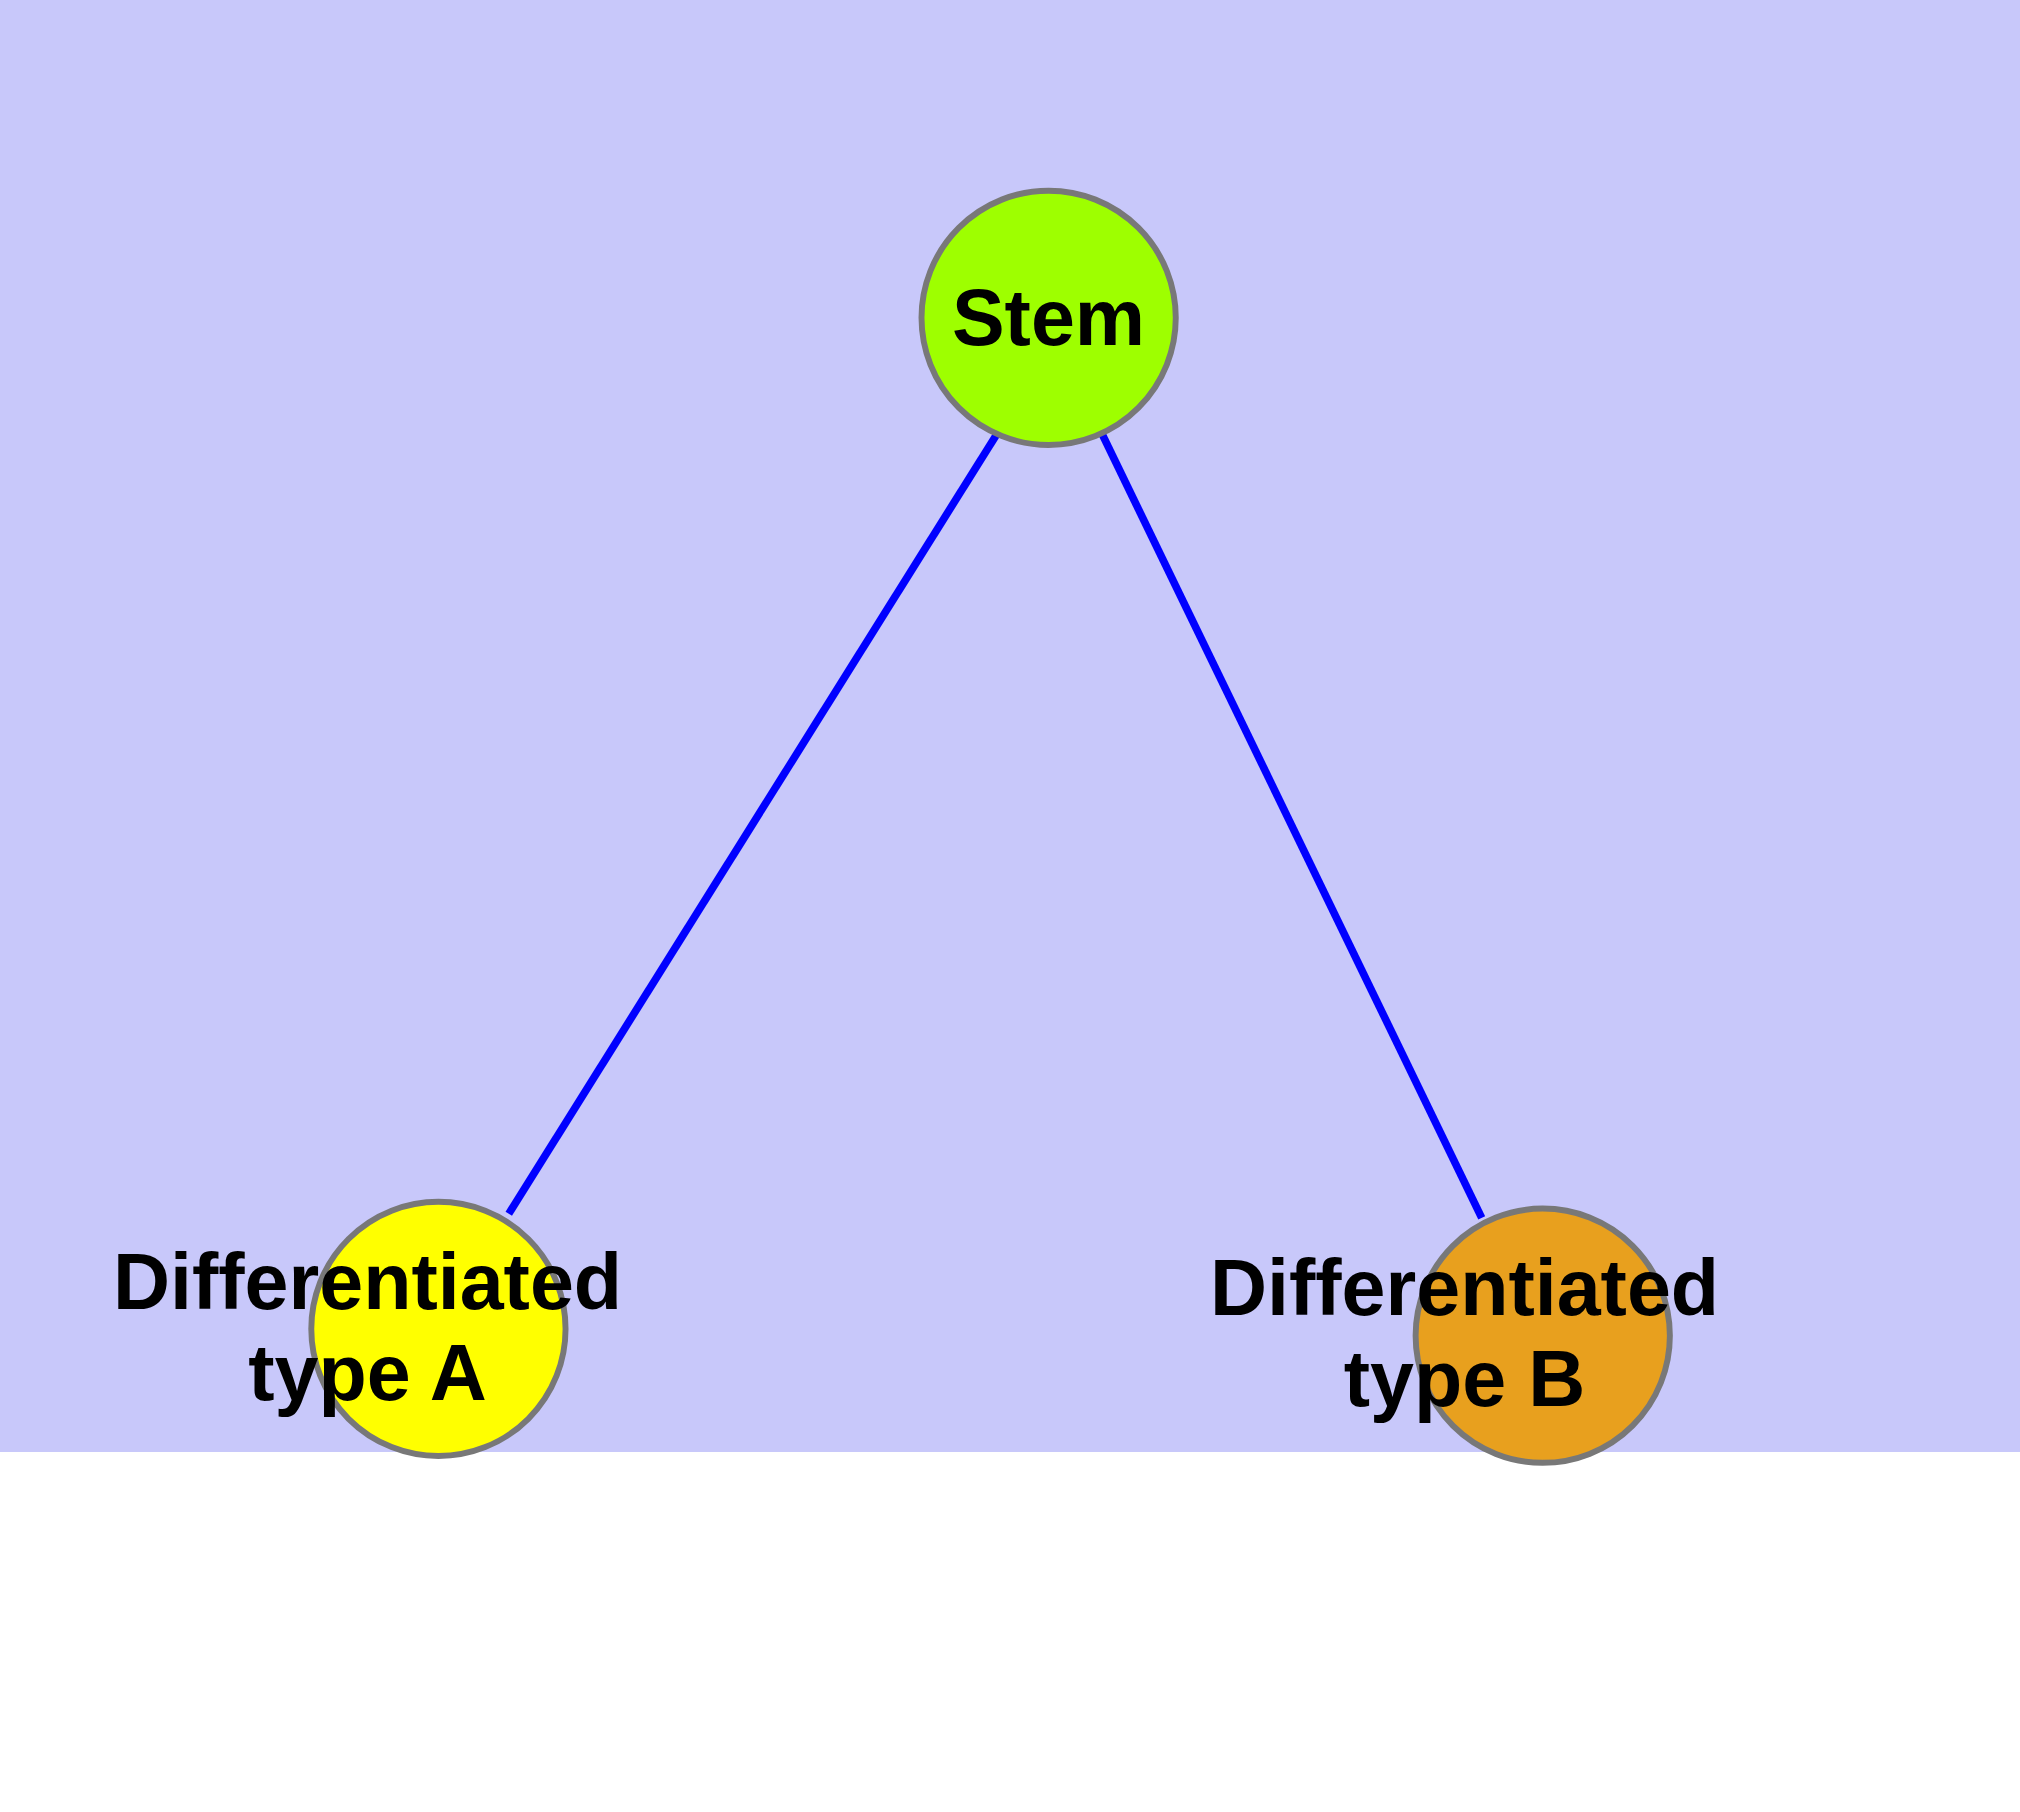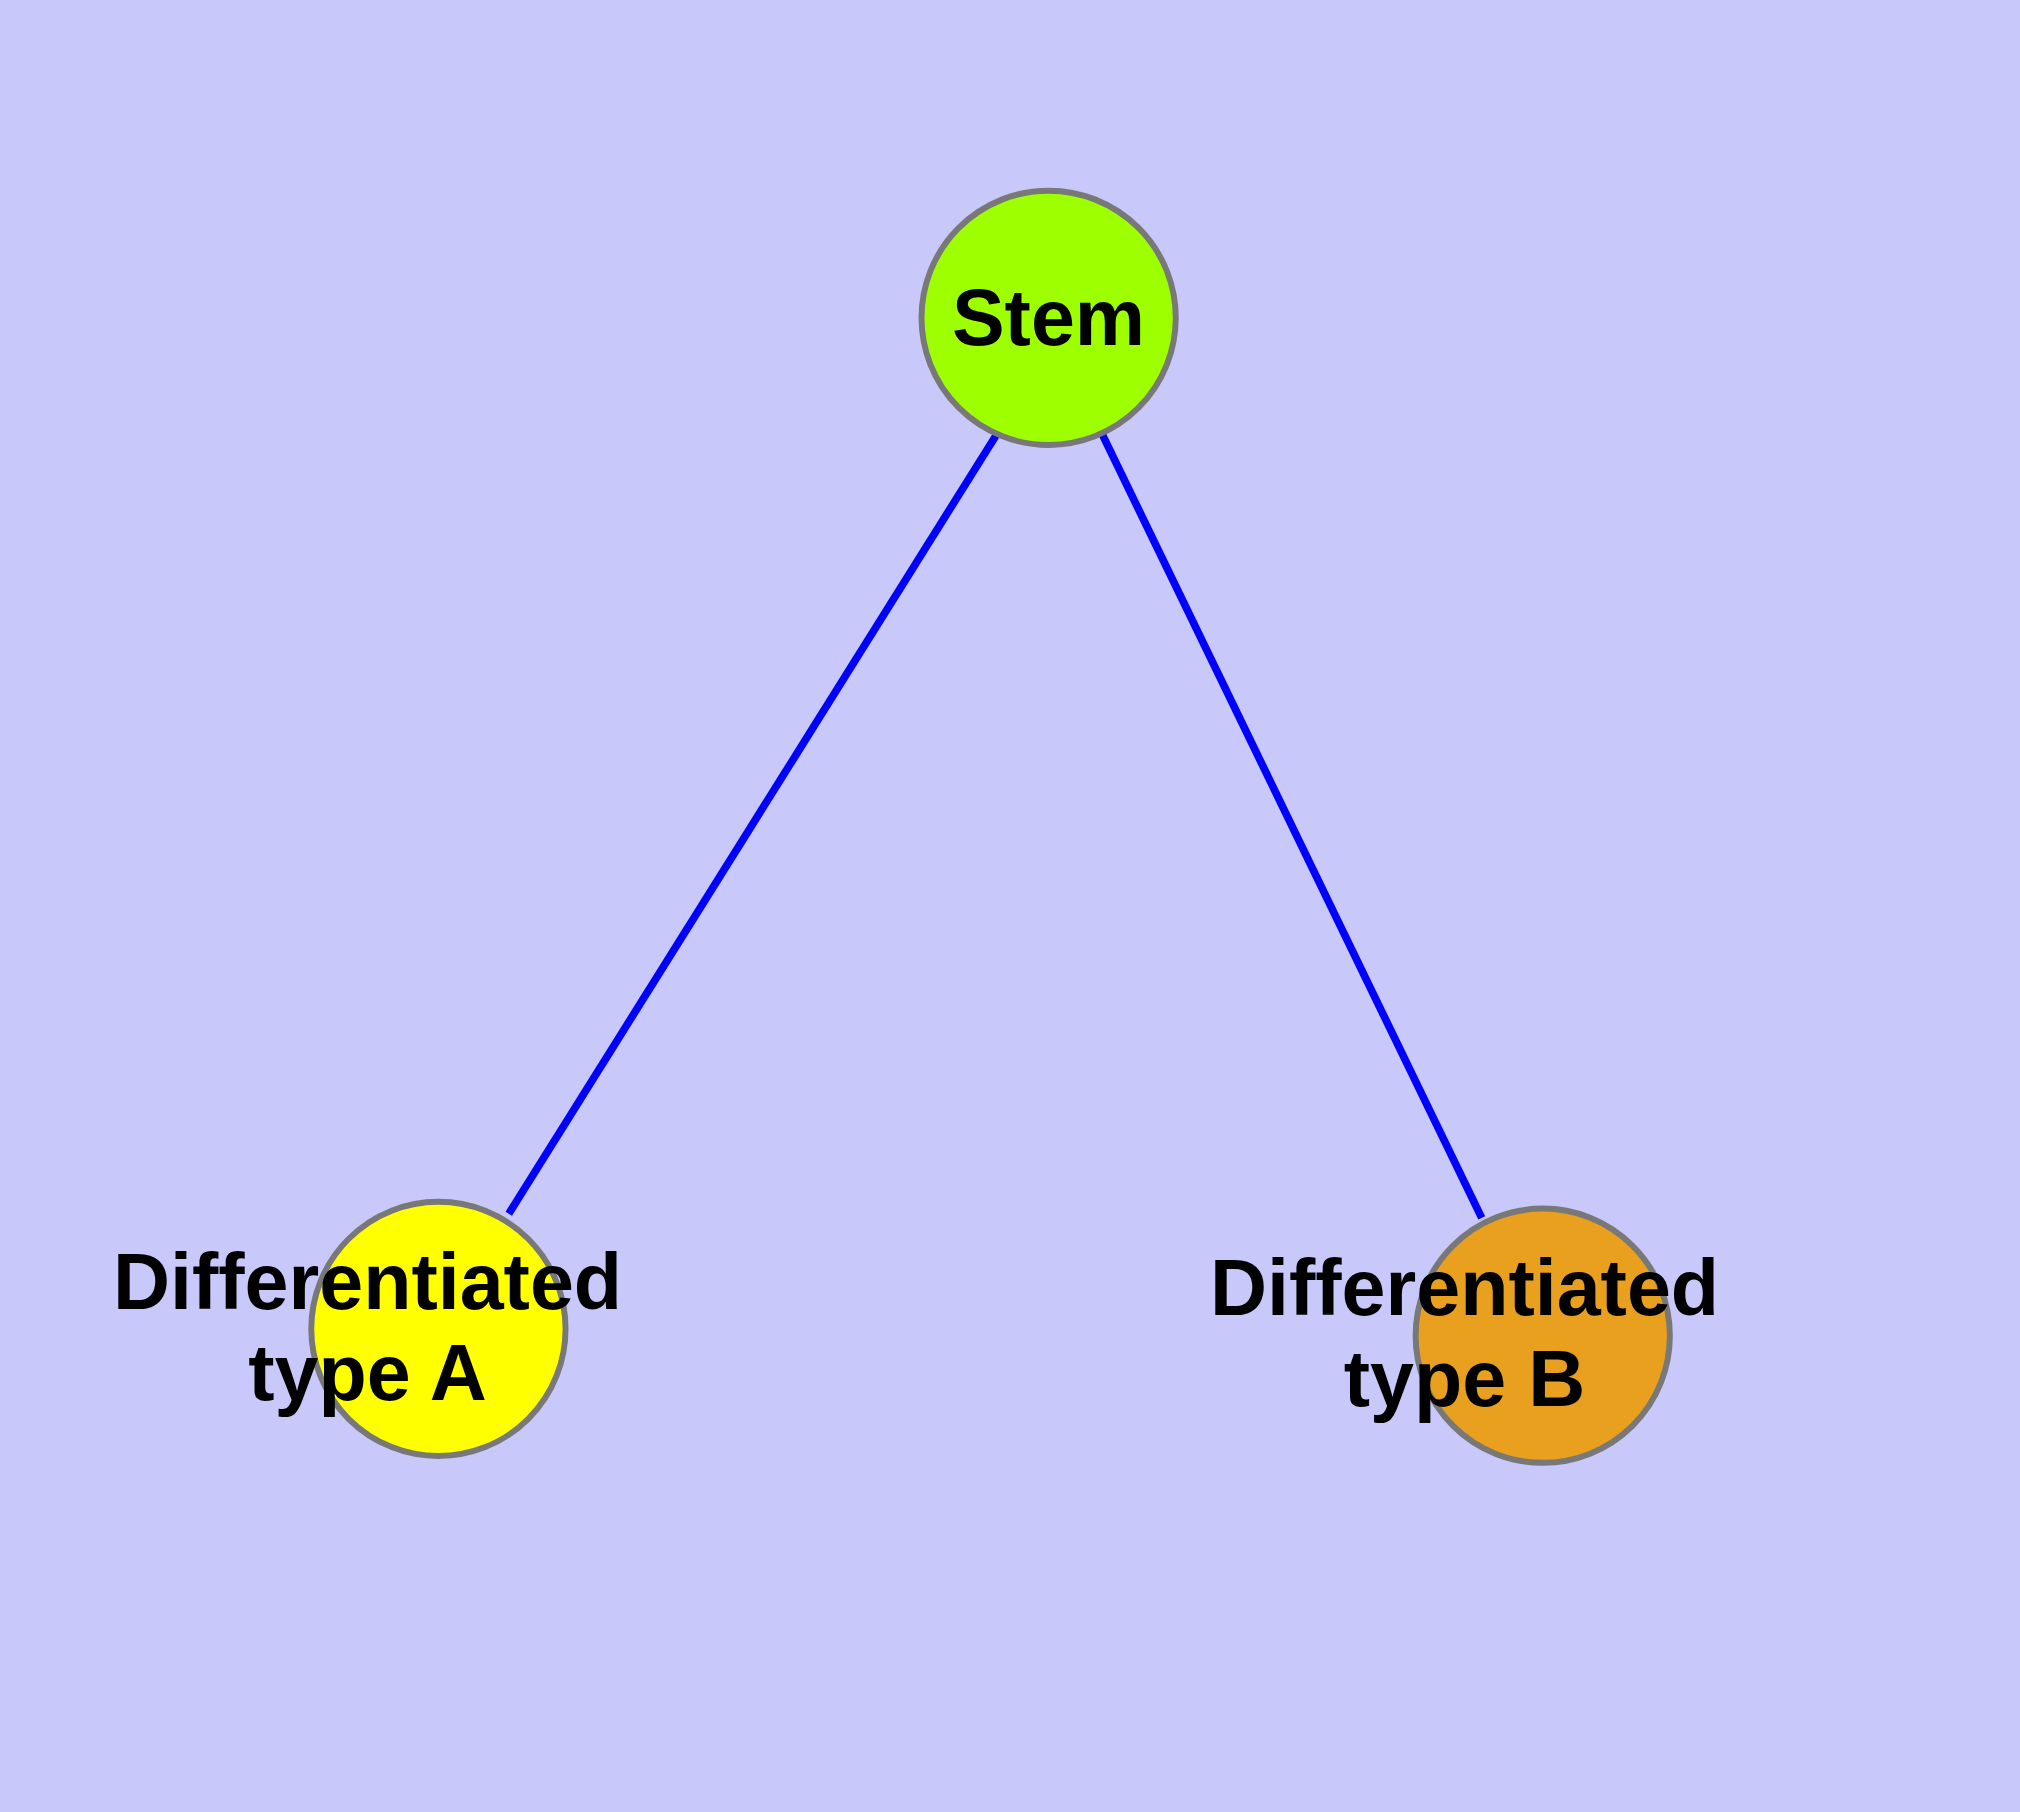--- a/index.html
+++ b/index.html
@@ -10,21 +10,21 @@
   }
   body {
     width: 2021px;
     height: 1812px;
     overflow: hidden;
     font-family: "Liberation Sans", sans-serif;
   }
   #graph-canvas {
     position: relative;
     width: 2021px;
-    height: 1812px;
+    height: 1452px;
     background: #c8c8fa;
   }
   #graph-svg {
     position: absolute;
     left: 0;
     top: 0;
     width: 2021px;
     height: 1812px;
   }
   .node-label {

